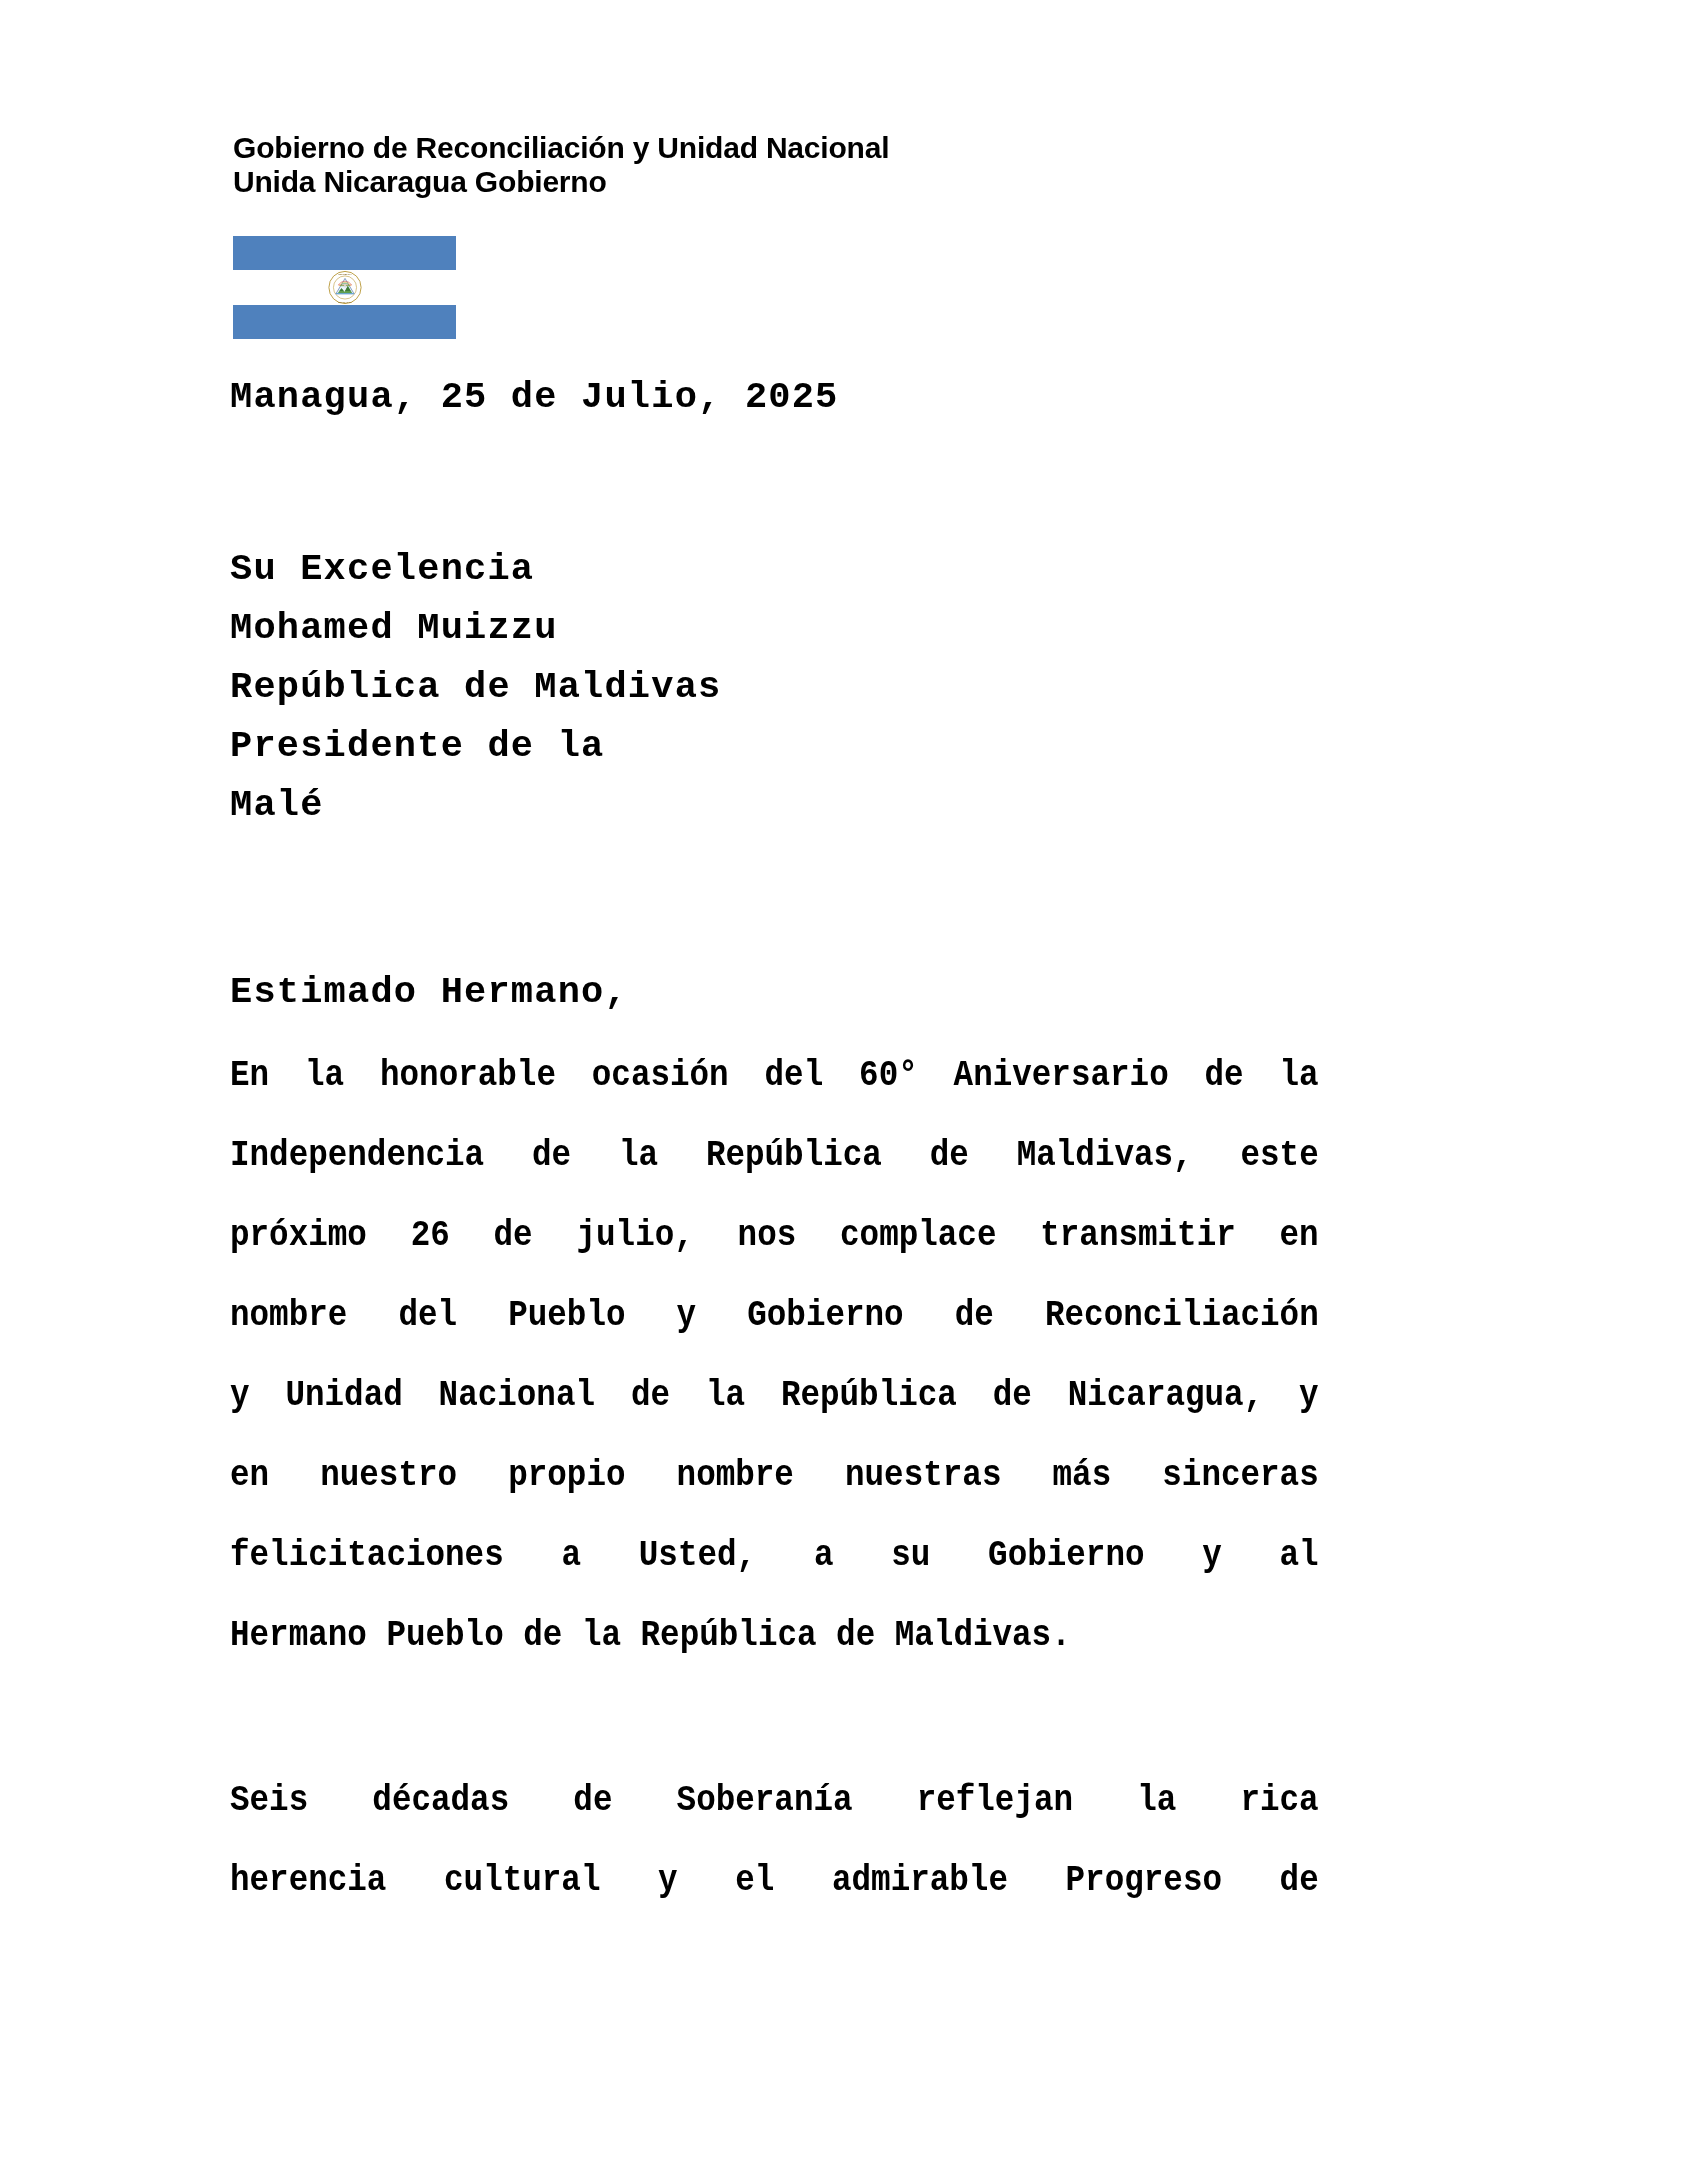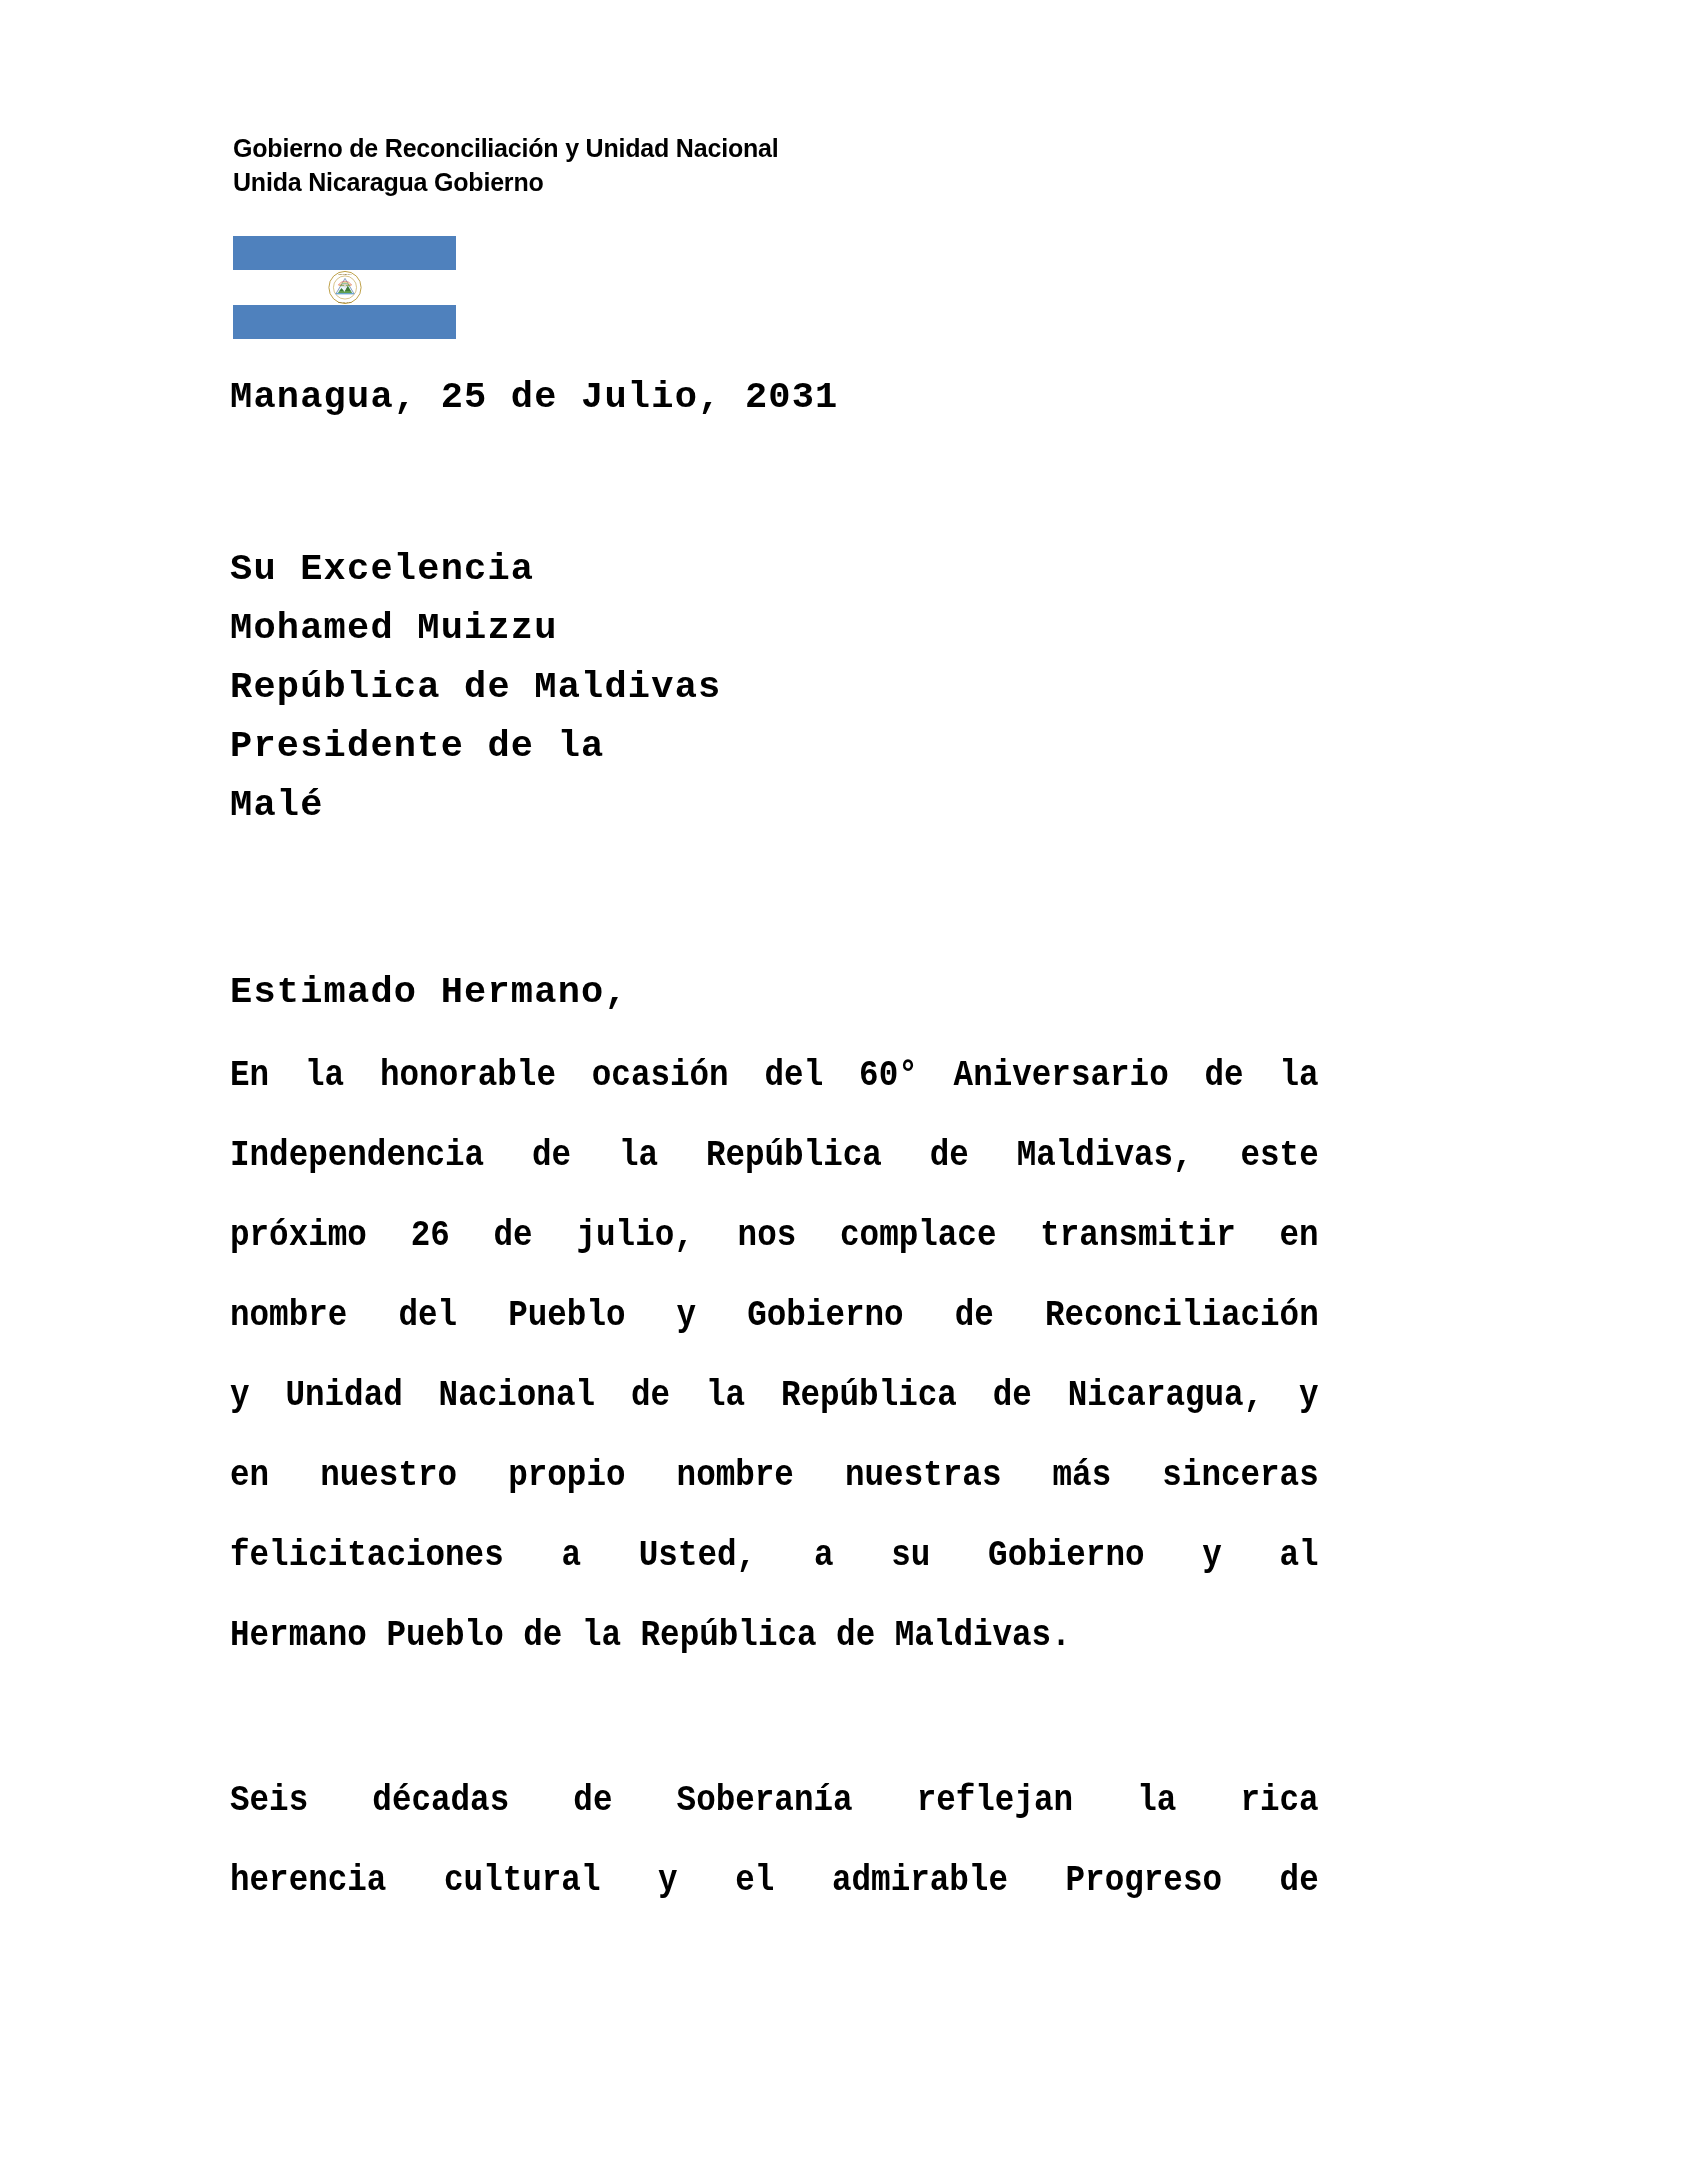--- a/index.html
+++ b/index.html
@@ -23,21 +23,21 @@
   
   .letterhead {
     position: absolute;
     left: 233px;
     top: 131px;
     width: 1198px;
   }
   .letterhead-line {
     font-family: "Liberation Sans", sans-serif;
     font-weight: bold;
-    font-size: 25px;
+    font-size: 30px;
     line-height: 34px;
     color: #000000;
     letter-spacing: -0.2px;
     white-space: nowrap;
   }
 
   
   .flag-wrap {
     position: absolute;
     left: 233px;
@@ -170,21 +170,21 @@
         <rect x="24" y="66" width="52" height="3" fill="#6aa9d8"></rect>
         <path d="M47 44 L50 40 L53 44 L51.5 44 L51.5 49 L48.5 49 L48.5 44 Z" fill="#ffffff" stroke="#888" stroke-width="0.5"></path>
         <g fill="#8a6d2a" font-family="'Liberation Sans', sans-serif" font-size="6.5" font-weight="bold">
           <text x="50" y="14" text-anchor="middle">REPUBLICA</text>
           <text x="50" y="93" text-anchor="middle">NICARAGUA</text>
         </g>
       </svg>
     </div>
   </div>
 
-  <div class="mono-block date-line">Managua, 25 de Julio, 2031</div>
+  <div class="mono-block date-line">Managua, 25 de Julio, 2025</div>
 
   <div class="mono-block address-block">
     <div class="address-line">Su Excelencia</div>
     <div class="address-line">Mohamed Muizzu</div>
     <div class="address-line">República de Maldivas</div>
     <div class="address-line">Presidente de la</div>
     <div class="address-line">Malé</div>
   </div>
 
   <div class="mono-block salutation">Estimado Hermano,</div>

